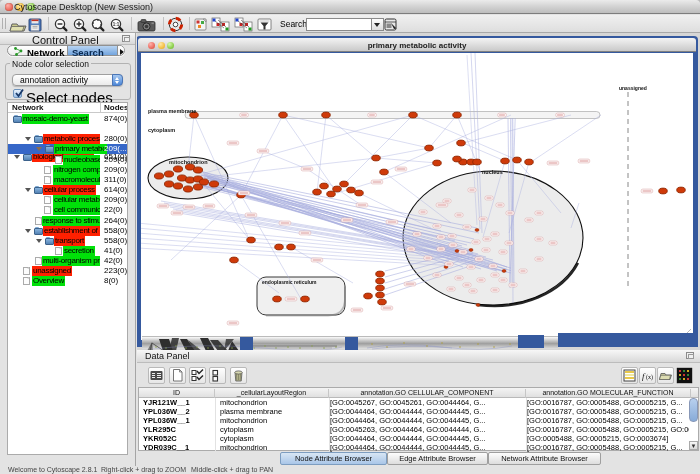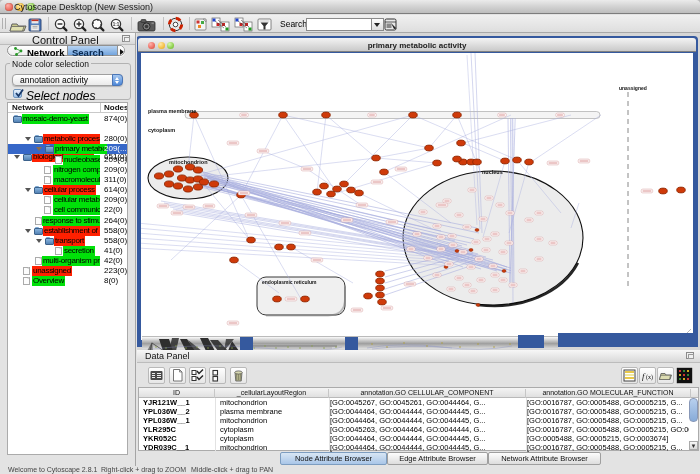--- a/index.html
+++ b/index.html
@@ -36,21 +36,21 @@
 
 
 #grpbox { left:5px; top:30px; width:126px; height:37px; border:1px solid #b2b2b2; border-radius:3px; }
 #grpbox-lbl { left:10px; top:26px; font-size:8.5px; color:#111; background:#e3e3e3; padding:0 2px; }
 #combo { left:12px; top:41px; width:111px; height:12px; background:linear-gradient(#ffffff,#eaeaea); border:1px solid #9f9f9f; border-radius:4px; font-size:8.5px; color:#000; line-height:10px; padding-left:7px; box-shadow:0 1px 1px rgba(0,0,0,.2);}
 #combo-cap { left:112px; top:41px; width:11px; height:12px; border-radius:0 4px 4px 0; background:linear-gradient(#a6c8f0,#4e88d8); border:1px solid #4a76b8; }
 #combo-cap:before { content:""; position:absolute; left:2.2px; top:1.5px; border-left:2.6px solid transparent; border-right:2.6px solid transparent; border-bottom:3.4px solid #fff; }
 #combo-cap:after { content:""; position:absolute; left:2.2px; bottom:1.5px; border-left:2.6px solid transparent; border-right:2.6px solid transparent; border-top:3.4px solid #fff; }
 #checkbox { left:13px; top:56px; width:9px; height:9px; border:1px solid #6f94bd; border-radius:2px; background:linear-gradient(#e8f2fc,#9cc0ea); }
 #checkbox svg { position:absolute; left:0px; top:-2px; }
-#check-lbl { left:26px; top:56px; font-size:12px; color:#000;font-style:italic; }
+#check-lbl { left:26px; top:56px; font-size:15px; color:#000; }
 
 
 #tree { left:7px; top:69px; width:121px; height:353px; background:#fff; border:1px solid #ababab; overflow:hidden; }
 #tree-hdr { position:absolute; left:0; top:0; width:121px; height:10px; background:#fff; border-bottom:1px solid #c9c9c9; }
 #tree-hdr .c1 { position:absolute; left:4px; top:0px; font-size:8px; font-weight:bold; color:#111; }
 #tree-hdr .c2 { position:absolute; left:96px; top:0px; font-size:8px; font-weight:bold; color:#111; }
 #tree-hdr .vline { position:absolute; left:92px; top:0; width:1px; height:10px; background:#c9c9c9; }
 .trow { position:absolute; left:0; width:121px; height:10px; font-size:8px; white-space:nowrap; }
 .trow .lbl { position:absolute; top:0px; height:10px; line-height:10.5px; padding:0 1px; color:#000; letter-spacing:-0.3px; }
 .trow .val { position:absolute; left:96px; top:0px; line-height:10.5px; color:#000; font-size:8px; }

